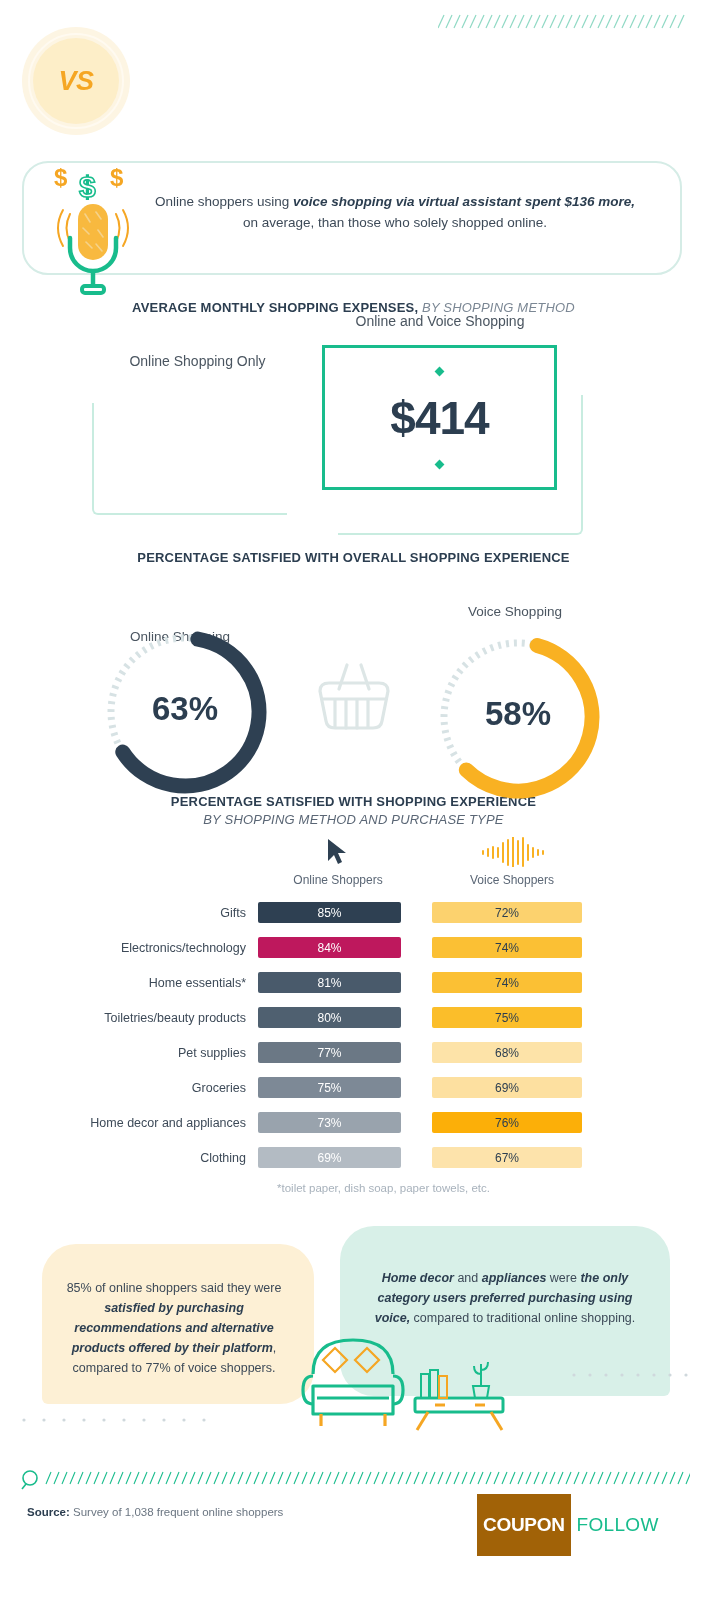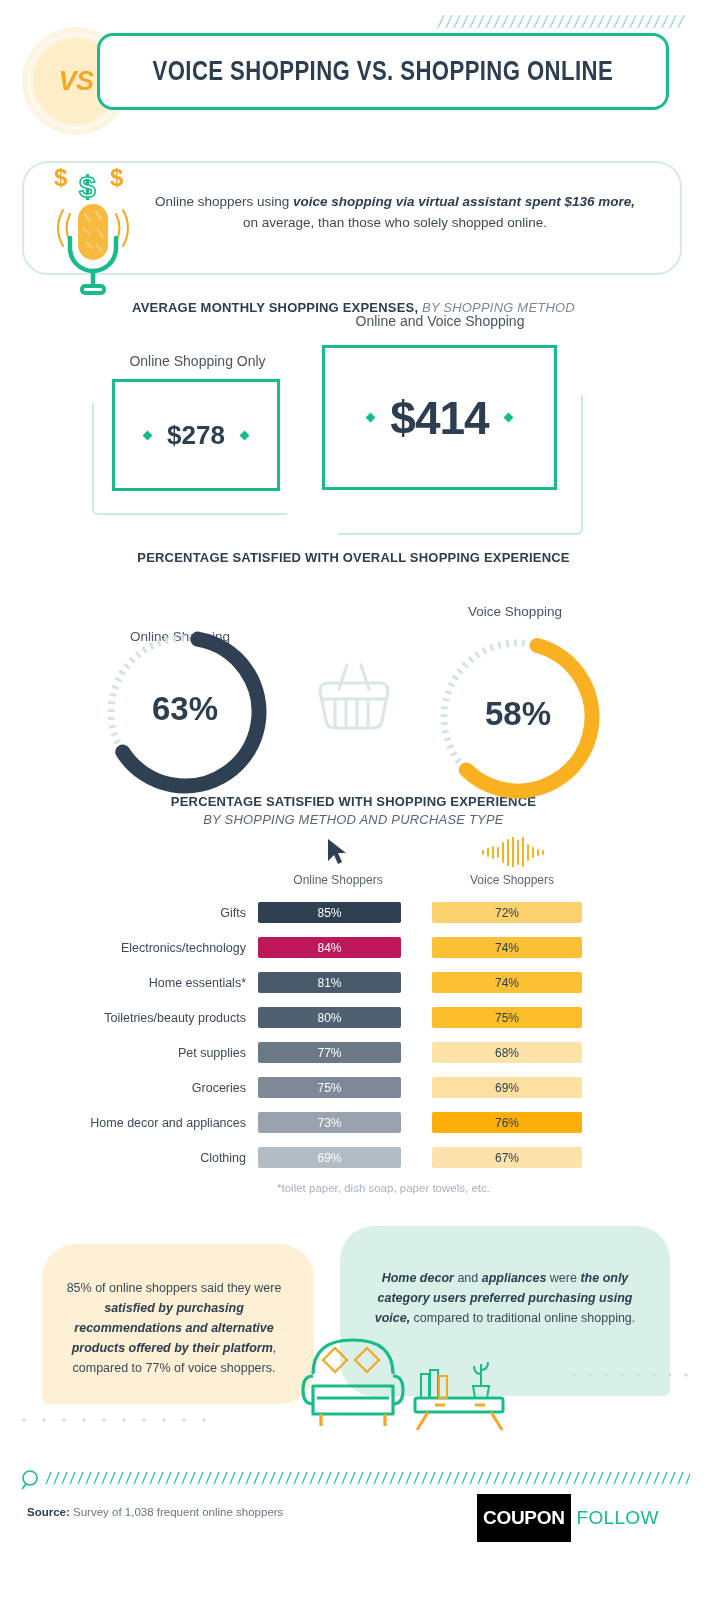--- a/index.html
+++ b/index.html
@@ -164,22 +164,22 @@
   
   .footer { position: relative; height: 95px; }
   .footer-rule { position: absolute; left: 20px; top: 22px; }
   .footer-src {
     position: absolute; left: 27px; top: 60px;
     font-size: 11.5px; color: #6b7682;
   }
   .footer-src b { color: #2c3e50; }
   .logo { position: absolute; left: 477px; top: 48px; display: flex; align-items: center; }
   .logo-coupon {
-    background: #000000; color: #ffffff; font-weight: bold;
-    font-size: 19px; padding: 13px 6px; letter-spacing: -0.3px;
+    background: #a16207; color: #ffffff; font-weight: bold;
+    font-size: 19px; padding: 20px 6px; letter-spacing: -0.3px;
   }
   .logo-follow {
     color: #18bc8c; font-size: 19px; margin-left: 6px; letter-spacing: 0.3px;
   }
 </style>
 </head>
 <body>
 
 <div class="page">
 
@@ -222,23 +222,20 @@
         <line x1="240" y1="14" x2="246" y2="1"></line>
       </g>
     </svg>
 
     <div class="vs-ring-outer"></div>
     <div class="vs-ring-mid"></div>
     <div class="vs-badge">
       <span class="vs-text">VS</span>
     </div>
 
-    <div class="title-box">
-      <span class="title-text">VOICE SHOPPING VS. SHOPPING ONLINE</span>
-    </div>
   </div>
 
   <div class="intro-wrap">
     <div class="intro-box"></div>
 
     <svg class="mic-icon" width="110" height="140" viewBox="0 0 110 140">
 
       <text x="16" y="30" font-family="Liberation Sans, sans-serif" font-size="24" font-weight="bold" fill="#f5a623">$</text>
       <text x="72" y="30" font-family="Liberation Sans, sans-serif" font-size="24" font-weight="bold" fill="#f5a623">$</text>
       <text x="41" y="41" font-family="Liberation Sans, sans-serif" font-size="30" font-weight="bold" fill="none" stroke="#18bc8c" stroke-width="1.6">$</text>
@@ -271,29 +268,24 @@
   </div>
 
   <div class="sec-head">
     <span>AVERAGE MONTHLY SHOPPING EXPENSES,</span><span class="sub"> BY SHOPPING METHOD</span>
   </div>
 
   <div class="expenses">
 
     <div class="exp-label" style="left:100px; top:28px; width:195px;">Online Shopping Only</div>
     <div class="exp-bracket" style="left:92px; top:78px; width:195px; height:112px; border-right:none; border-top:none; border-radius:0 0 0 6px;"></div>
-    <div class="exp-box" style="left:112px; top:54px; width:168px; height:112px;">
-      <span class="diamond"></span>
-      <span class="exp-val-sm">$278</span>
-      <span class="diamond"></span>
-    </div>
 
     <div class="exp-label" style="left:325px; top:-12px; width:230px;">Online and Voice Shopping</div>
     <div class="exp-bracket" style="left:338px; top:70px; width:245px; height:140px; border-left:none; border-top:none; border-radius:0 0 6px 0;"></div>
-    <div class="exp-box" style="left:322px; top:20px; width:235px; height:145px;">
+    <div class="exp-box" style="left:322px; top:20px; width:235px; height:145px;flex-direction:column;">
       <span class="diamond"></span>
       <span class="exp-val-lg">$414</span>
       <span class="diamond"></span>
     </div>
   </div>
 
   <div class="sec-head">PERCENTAGE SATISFIED WITH OVERALL SHOPPING EXPERIENCE</div>
 
   <div class="donuts">
     <div class="donut-label" style="left:100px; top:18px; width:160px;margin-top:32px;">Online Shopping</div>

